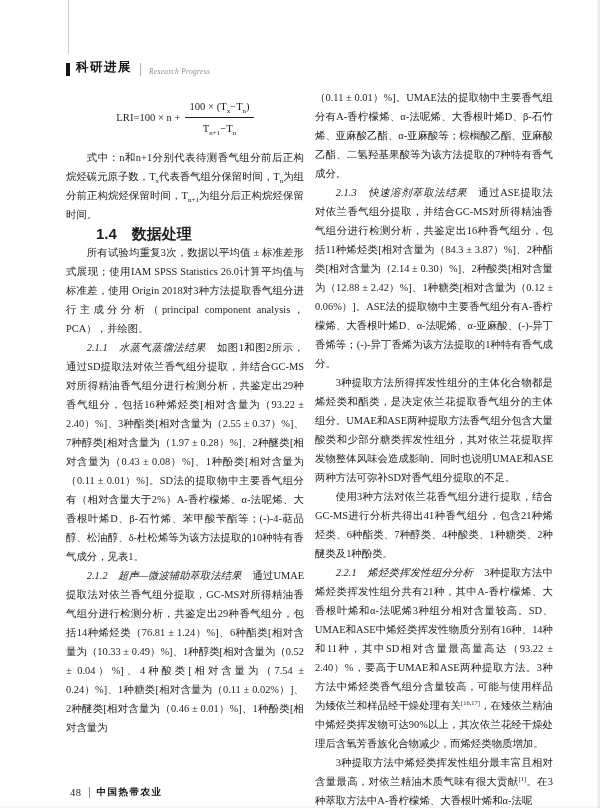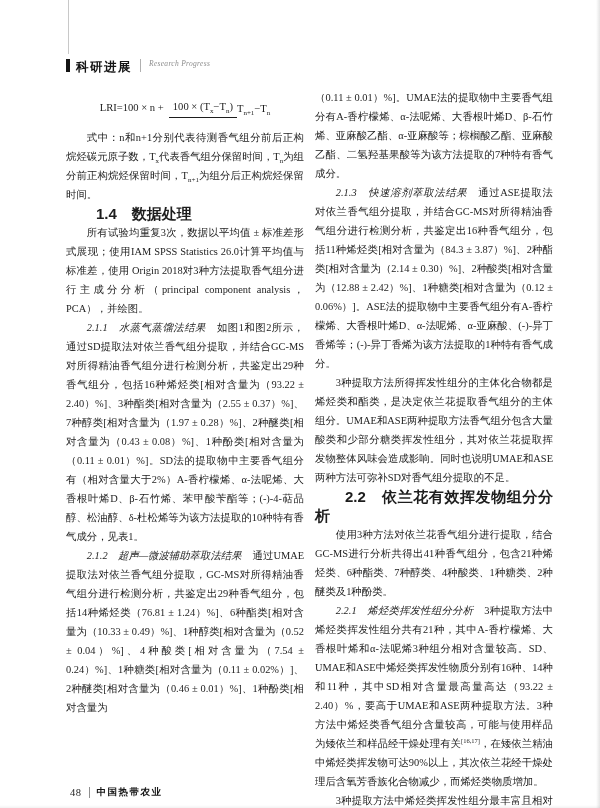--- a/index.html
+++ b/index.html
@@ -11,21 +11,21 @@
     font-family:"Liberation Serif", "DejaVu Serif", serif;
     color:#1d1d1d;
     -webkit-font-smoothing:antialiased;
   }
   .crop-line { position:absolute; left:68px; top:0; width:1px; height:54px; background:#c8c8c8; }
   .page-edge { position:absolute; right:0; top:0; width:4px; height:100%;
     background:linear-gradient(to right, rgba(0,0,0,0), rgba(0,0,0,0.10)); }
   .page-edge-bottom { position:absolute; left:0; bottom:0; width:100%; height:3px;
     background:linear-gradient(to bottom, rgba(0,0,0,0), rgba(0,0,0,0.05)); }
 
-  .page-header { position:absolute; left:66px; top:59px; display:flex; align-items:flex-start; }
+  .page-header { position:absolute; left:66px; top:59px; display:flex; align-items:flex-end; }
   .header-bar { width:4px; height:13px; background:#141414; margin-right:6px; }
   .header-title { font-family:"Liberation Sans","DejaVu Sans",sans-serif; font-weight:bold;
     font-size:12.5px; letter-spacing:1.5px; color:#141414; }
   .header-divider { width:1px; height:13px; background:#b0b0b0; margin:0 8px; }
   .header-en { font-size:7.5px; color:#8d8d8d; letter-spacing:0.3px;font-style:italic; }
 
   .columns { position:absolute; left:66px; top:88px; width:488px; display:flex; gap:11px; }
   .col { flex:0 0 238px; width:238px; font-size:10.4px; line-height:19px;
     text-align:justify; text-justify:inter-ideograph; }
 
@@ -36,21 +36,21 @@
     font-size:15px; text-indent:2em; }
   .h-main { margin:7px 0 2px; font-family:"Liberation Sans","DejaVu Sans",sans-serif; font-weight:bold;
     font-size:12px; text-indent:2em; }
 
   .lead { font-style:italic; margin-right:11px; }
   sup.ref { font-size:6.5px; line-height:0; vertical-align:super; }
   sub.v { font-size:7px; line-height:0; }
 
   .formula-row { display:flex; justify-content:center; align-items:center;
     margin:9px 0 10px; text-indent:0; font-size:10.6px; }
-  .frac { display:inline-flex; flex-direction:row; align-items:center; margin-left:5px; }
+  .frac { display:inline-flex; flex-direction:column; align-items:center; margin-left:5px; }
   .frac .num { padding:0 4px 1px; border-bottom:1px solid #1d1d1d; }
   .frac .den { padding-top:1px; }
 
   .page-footer { position:absolute; left:70px; top:786px; display:flex; align-items:center; }
   .footer-num { font-size:10.5px; letter-spacing:0.5px; color:#222; }
   .footer-divider { width:1px; height:11px; background:#8f8f8f; margin:0 7px; }
   .footer-journal { font-family:"Liberation Sans","DejaVu Sans",sans-serif; font-weight:bold;
     font-size:9.5px; letter-spacing:1.5px; color:#141414; }
 </style>
 </head>
@@ -90,21 +90,20 @@
     <p class="para"><span class="lead">2.1.2　超声—微波辅助萃取法结果</span><span>通过UMAE提取法对依兰香气组分提取，GC-MS对所得精油香气组分进行检测分析，共鉴定出29种香气组分，包括14种烯烃类（76.81 ± 1.24）%]、6种酯类[相对含量为（10.33 ± 0.49）%]、1种醇类[相对含量为（0.52 ± 0.04）%]、4种酸类[相对含量为（7.54 ± 0.24）%]、1种糖类[相对含量为（0.11 ± 0.02%）]、2种醚类[相对含量为（0.46 ± 0.01）%]、1种酚类[相对含量为</span></p>
   </div>
 
   <div class="col">
     <p class="para cont">（0.11 ± 0.01）%]。UMAE法的提取物中主要香气组分有A-香柠檬烯、α-法呢烯、大香根叶烯D、β-石竹烯、亚麻酸乙酯、α-亚麻酸等；棕榈酸乙酯、亚麻酸乙酯、二氢羟基果酸等为该方法提取的7种特有香气成分。</p>
 
     <p class="para"><span class="lead">2.1.3　快速溶剂萃取法结果</span><span>通过ASE提取法对依兰香气组分提取，并结合GC-MS对所得精油香气组分进行检测分析，共鉴定出16种香气组分，包括11种烯烃类[相对含量为（84.3 ± 3.87）%]、2种酯类[相对含量为（2.14 ± 0.30）%]、2种酸类[相对含量为（12.88 ± 2.42）%]、1种糖类[相对含量为（0.12 ± 0.06%）]。ASE法的提取物中主要香气组分有A-香柠檬烯、大香根叶烯D、α-法呢烯、α-亚麻酸、(-)-异丁香烯等；(-)-异丁香烯为该方法提取的1种特有香气成分。</span></p>
 
     <p class="para">3种提取方法所得挥发性组分的主体化合物都是烯烃类和酯类，是决定依兰花提取香气组分的主体组分。UMAE和ASE两种提取方法香气组分包含大量酸类和少部分糖类挥发性组分，其对依兰花提取挥发物整体风味会造成影响。同时也说明UMAE和ASE两种方法可弥补SD对香气组分提取的不足。</p>
 
-    <p class="h-sub">2.2　依兰花有效挥发物组分分析</p>
     <p class="para">使用3种方法对依兰花香气组分进行提取，结合GC-MS进行分析共得出41种香气组分，包含21种烯烃类、6种酯类、7种醇类、4种酸类、1种糖类、2种醚类及1种酚类。</p>
 
     <p class="para"><span class="lead">2.2.1　烯烃类挥发性组分分析</span><span>3种提取方法中烯烃类挥发性组分共有21种，其中A-香柠檬烯、大香根叶烯和α-法呢烯3种组分相对含量较高。SD、UMAE和ASE中烯烃类挥发性物质分别有16种、14种和11种，其中SD相对含量最高量高达（93.22 ± 2.40）%，要高于UMAE和ASE两种提取方法。3种方法中烯烃类香气组分含量较高，可能与使用样品为矮依兰和样品经干燥处理有关</span><sup class="ref">[16,17]</sup><span>，在矮依兰精油中烯烃类挥发物可达90%以上，其次依兰花经干燥处理后含氧芳香族化合物减少，而烯烃类物质增加。</span></p>
 
     <p class="para"><span>3种提取方法中烯烃类挥发性组分最丰富且相对含量最高，对依兰精油木质气味有很大贡献</span><sup class="ref">[1]</sup><span>。在3种萃取方法中A-香柠檬烯、大香根叶烯和α-法呢</span></p>
   </div>
 
 </div>
 
 <div class="page-footer">

